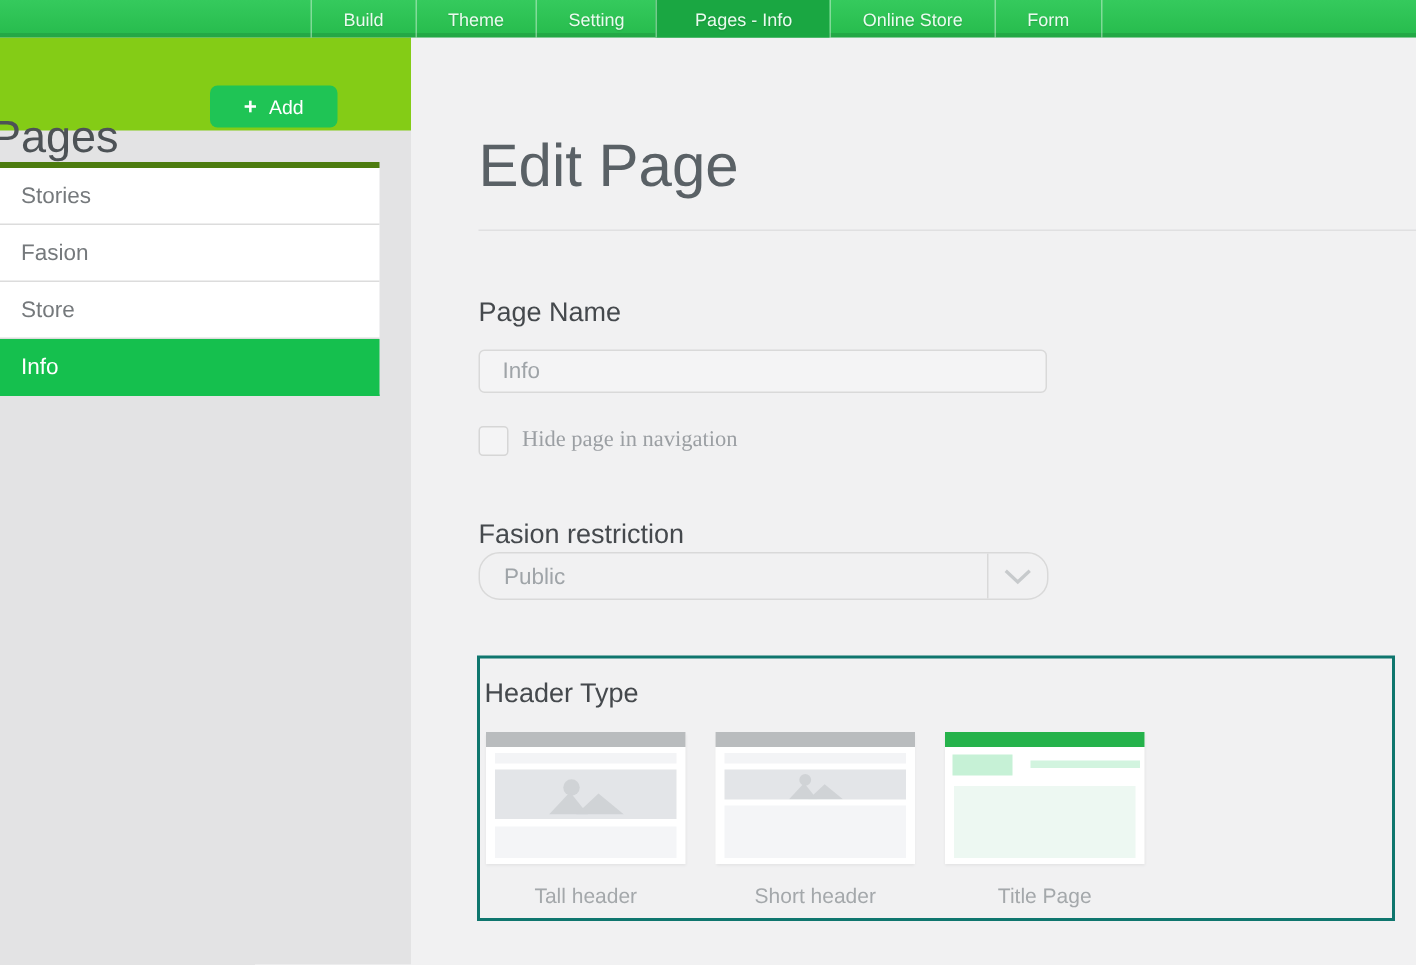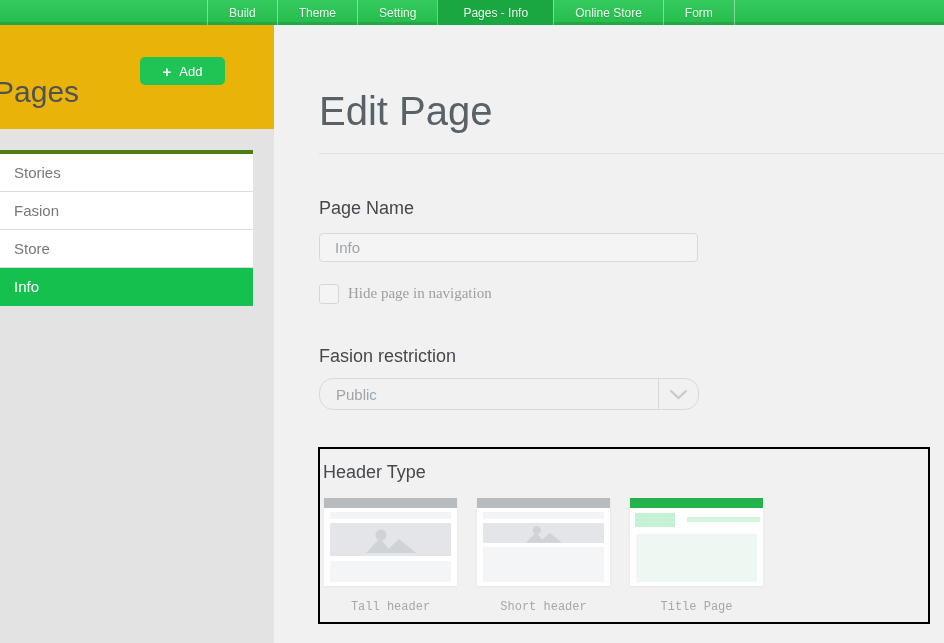--- a/index.html
+++ b/index.html
@@ -28,21 +28,21 @@
     text-align:right;
   }
   .tab:last-of-type { border-right:1px solid rgba(255,255,255,0.40); }
   .tab.selected { background:#1aa742; padding:0 25px; }
 
   
   .sidebar {
     position:absolute; top:25px; left:0; width:274px; height:618px;
     background:#e3e3e4;
   }
-  .sidebar-header { background:#eab308; height:104px; position:relative; }
+  .sidebar-header { background:#84cc16; height:62px; position:relative; }
   .sidebar-title {
     position:absolute; left:-6px; top:50px;
     font-size:30px; line-height:34px; color:#4d5256; white-space:nowrap;
   }
   .add-btn {
     position:absolute; left:140px; top:32px; width:85px; height:28px;
     background:#1fc455; border:none; border-radius:5px;
     color:#fff; font-size:13px; font-family:inherit;
     display:flex; align-items:center; justify-content:center; gap:8px;
     cursor:pointer;
@@ -80,35 +80,35 @@
   }
 
   .checkbox-row { margin-top:21px; height:21px; display:flex; align-items:center;font-family:Liberation Serif, serif; }
   .checkbox {
     width:20px; height:20px; border:1px solid #d6d6d6; border-radius:3px;
     background:#f4f4f5; cursor:pointer; flex:0 0 auto;
   }
   .checkbox-label { margin-left:9px; font-size:15px; color:#9b9fa3; }
 
   .dropdown {
-    margin-top:11px; width:380px; height:32px;
+    margin-top:1px; width:380px; height:32px;
     border:1px solid #d9d9d9; border-radius:14px;
     display:flex; align-items:center; cursor:pointer; background:#f1f1f2;
   }
   .dropdown-value { flex:1; padding-left:16px; font-size:15px; color:#9fa4a8; }
   .dropdown-caret {
     width:40px; height:100%; border-left:1px solid #d9d9d9;
     display:flex; align-items:center; justify-content:center;
   }
 
   
   .header-type {
     margin-top:37px; margin-left:-1px;
     width:612px; height:177px;
-    border:2px solid #000000;
+    border:2px solid #0f766e;
     padding:13px 0 0 3px;
   }
   .cards { display:flex; gap:20px; margin-top:15px; margin-left:1px; }
   .card { width:133px; cursor:pointer; }
   .thumb {
     width:133px; height:88px; background:#fff; position:relative;
     box-shadow:0 1px 2px rgba(0,0,0,0.06);
   }
   .t-bar { position:absolute; top:0; left:0; right:0; height:10px; background:#b9bcbe; }
   .title-page .t-bar { background:#25b24b; }
@@ -122,21 +122,21 @@
   .t-content { position:absolute; left:6px; right:6px; background:#f4f5f7; }
   .tall .t-content   { top:63px; height:21px; }
   .short .t-content  { top:49px; height:35px; }
   .no-header .t-content { top:25px; height:59px; }
   .title-page .t-block { position:absolute; left:5px; top:15px; width:40px; height:14px; background:#c6f1d6; }
   .title-page .t-line  { position:absolute; left:57px; top:19px; width:73px; height:5px; background:#d2f4df; }
   .title-page .t-content { top:36px; height:48px; background:#edf8f2; }
   .mtn { display:block; }
   .tall .mtn  { width:64px; height:26px; }
   .short .mtn { width:46px; height:19px; }
-  .card-label { margin-top:12px; text-align:center; font-size:12px; line-height:18px; color:#a4a8ab;font-family:Liberation Mono, monospace; }
+  .card-label { margin-top:12px; text-align:center; font-size:14px; line-height:18px; color:#a4a8ab; }
 </style>
 </head>
 <body>
 
 <div class="topnav">
   <div class="topnav-spacer"></div>
   <div class="tab">Build</div>
   <div class="tab">Theme</div>
   <div class="tab">Setting</div>
   <div class="tab selected">Pages - Info</div>

